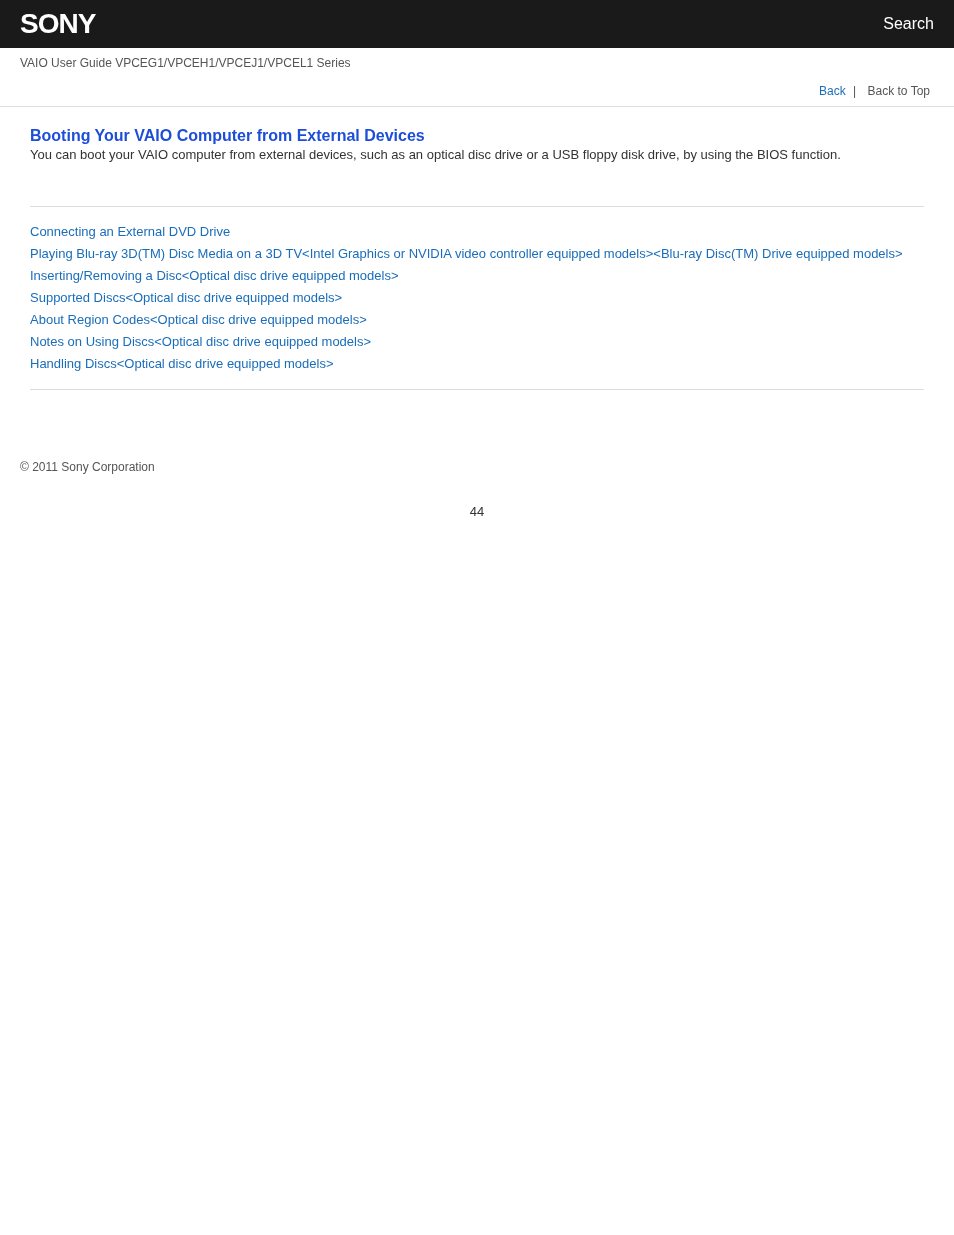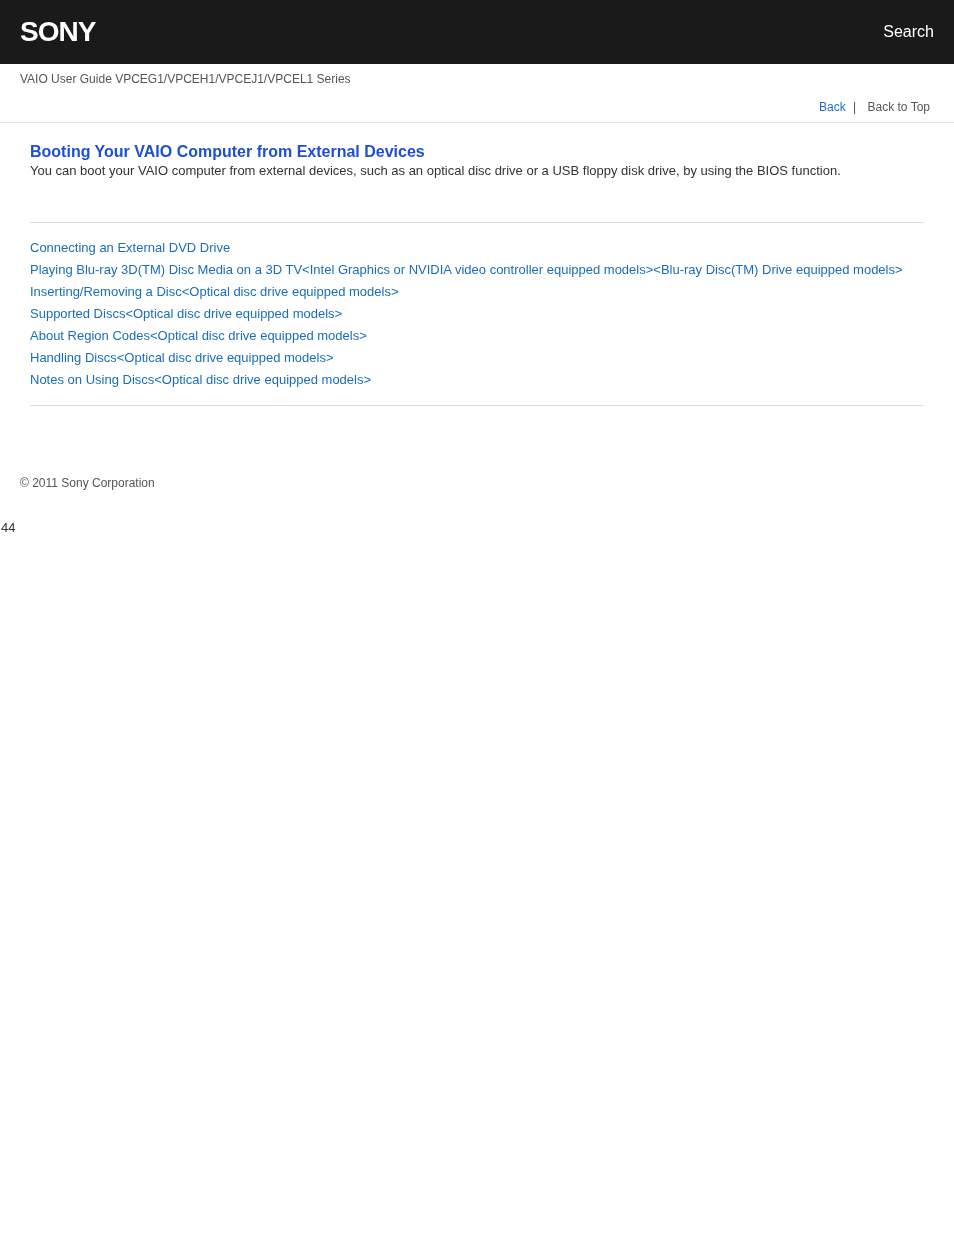--- a/index.html
+++ b/index.html
@@ -12,21 +12,21 @@
       min-height: 1235px;
     }
 
     
     #header {
       background: #1a1a1a;
       padding: 10px 20px;
       display: flex;
       align-items: center;
       justify-content: space-between;
-      height: 64px;
+      height: 48px;
     }
     #sony-logo {
       color: #fff;
       font-size: 28px;
       font-weight: bold;
       letter-spacing: -1px;
       font-family: 'Arial Black', Arial, sans-serif;
     }
     #search-btn {
       color: #fff;
@@ -153,21 +153,21 @@
 
     
     #footer {
       padding: 20px 20px 10px 20px;
       font-size: 12px;
       color: #555;
       margin-top: 30px;
     }
 
     #page-number {
-      text-align: left;
+      text-align: center;
       font-size: 13px;
       color: #333;
       padding: 20px 1px;
     }
 
     .divider-line {
       border: none;
       border-top: 1px solid #ccc;
       margin: 10px 0;
     }
@@ -199,22 +199,22 @@
     <p id="content-description">You can boot your VAIO computer from external devices, such as an optical disc drive or a USB floppy disk drive, by using the BIOS function.</p>
 
     <hr id="content-divider">
 
     <div id="links-section">
     <a class="content-link">Connecting an External DVD Drive</a>
         <a class="content-link">Playing Blu-ray 3D(TM) Disc Media on a 3D TV&lt;Intel Graphics or NVIDIA video controller equipped models&gt;&lt;Blu-ray Disc(TM) Drive equipped models&gt;</a>
         <a class="content-link">Inserting/Removing a Disc&lt;Optical disc drive equipped models&gt;</a>
         <a class="content-link">Supported Discs&lt;Optical disc drive equipped models&gt;</a>
         <a class="content-link">About Region Codes&lt;Optical disc drive equipped models&gt;</a>
+        <a class="content-link">Notes on Using Discs&lt;Optical disc drive equipped models&gt;</a>
         <a class="content-link">Handling Discs&lt;Optical disc drive equipped models&gt;</a>
-        <a class="content-link">Notes on Using Discs&lt;Optical disc drive equipped models&gt;</a>
       </div>
   </div>
 
 </div>
 
 <div id="footer">
   <span>© 2011 Sony Corporation</span>
 </div>
 
 <div id="page-number">44</div>

